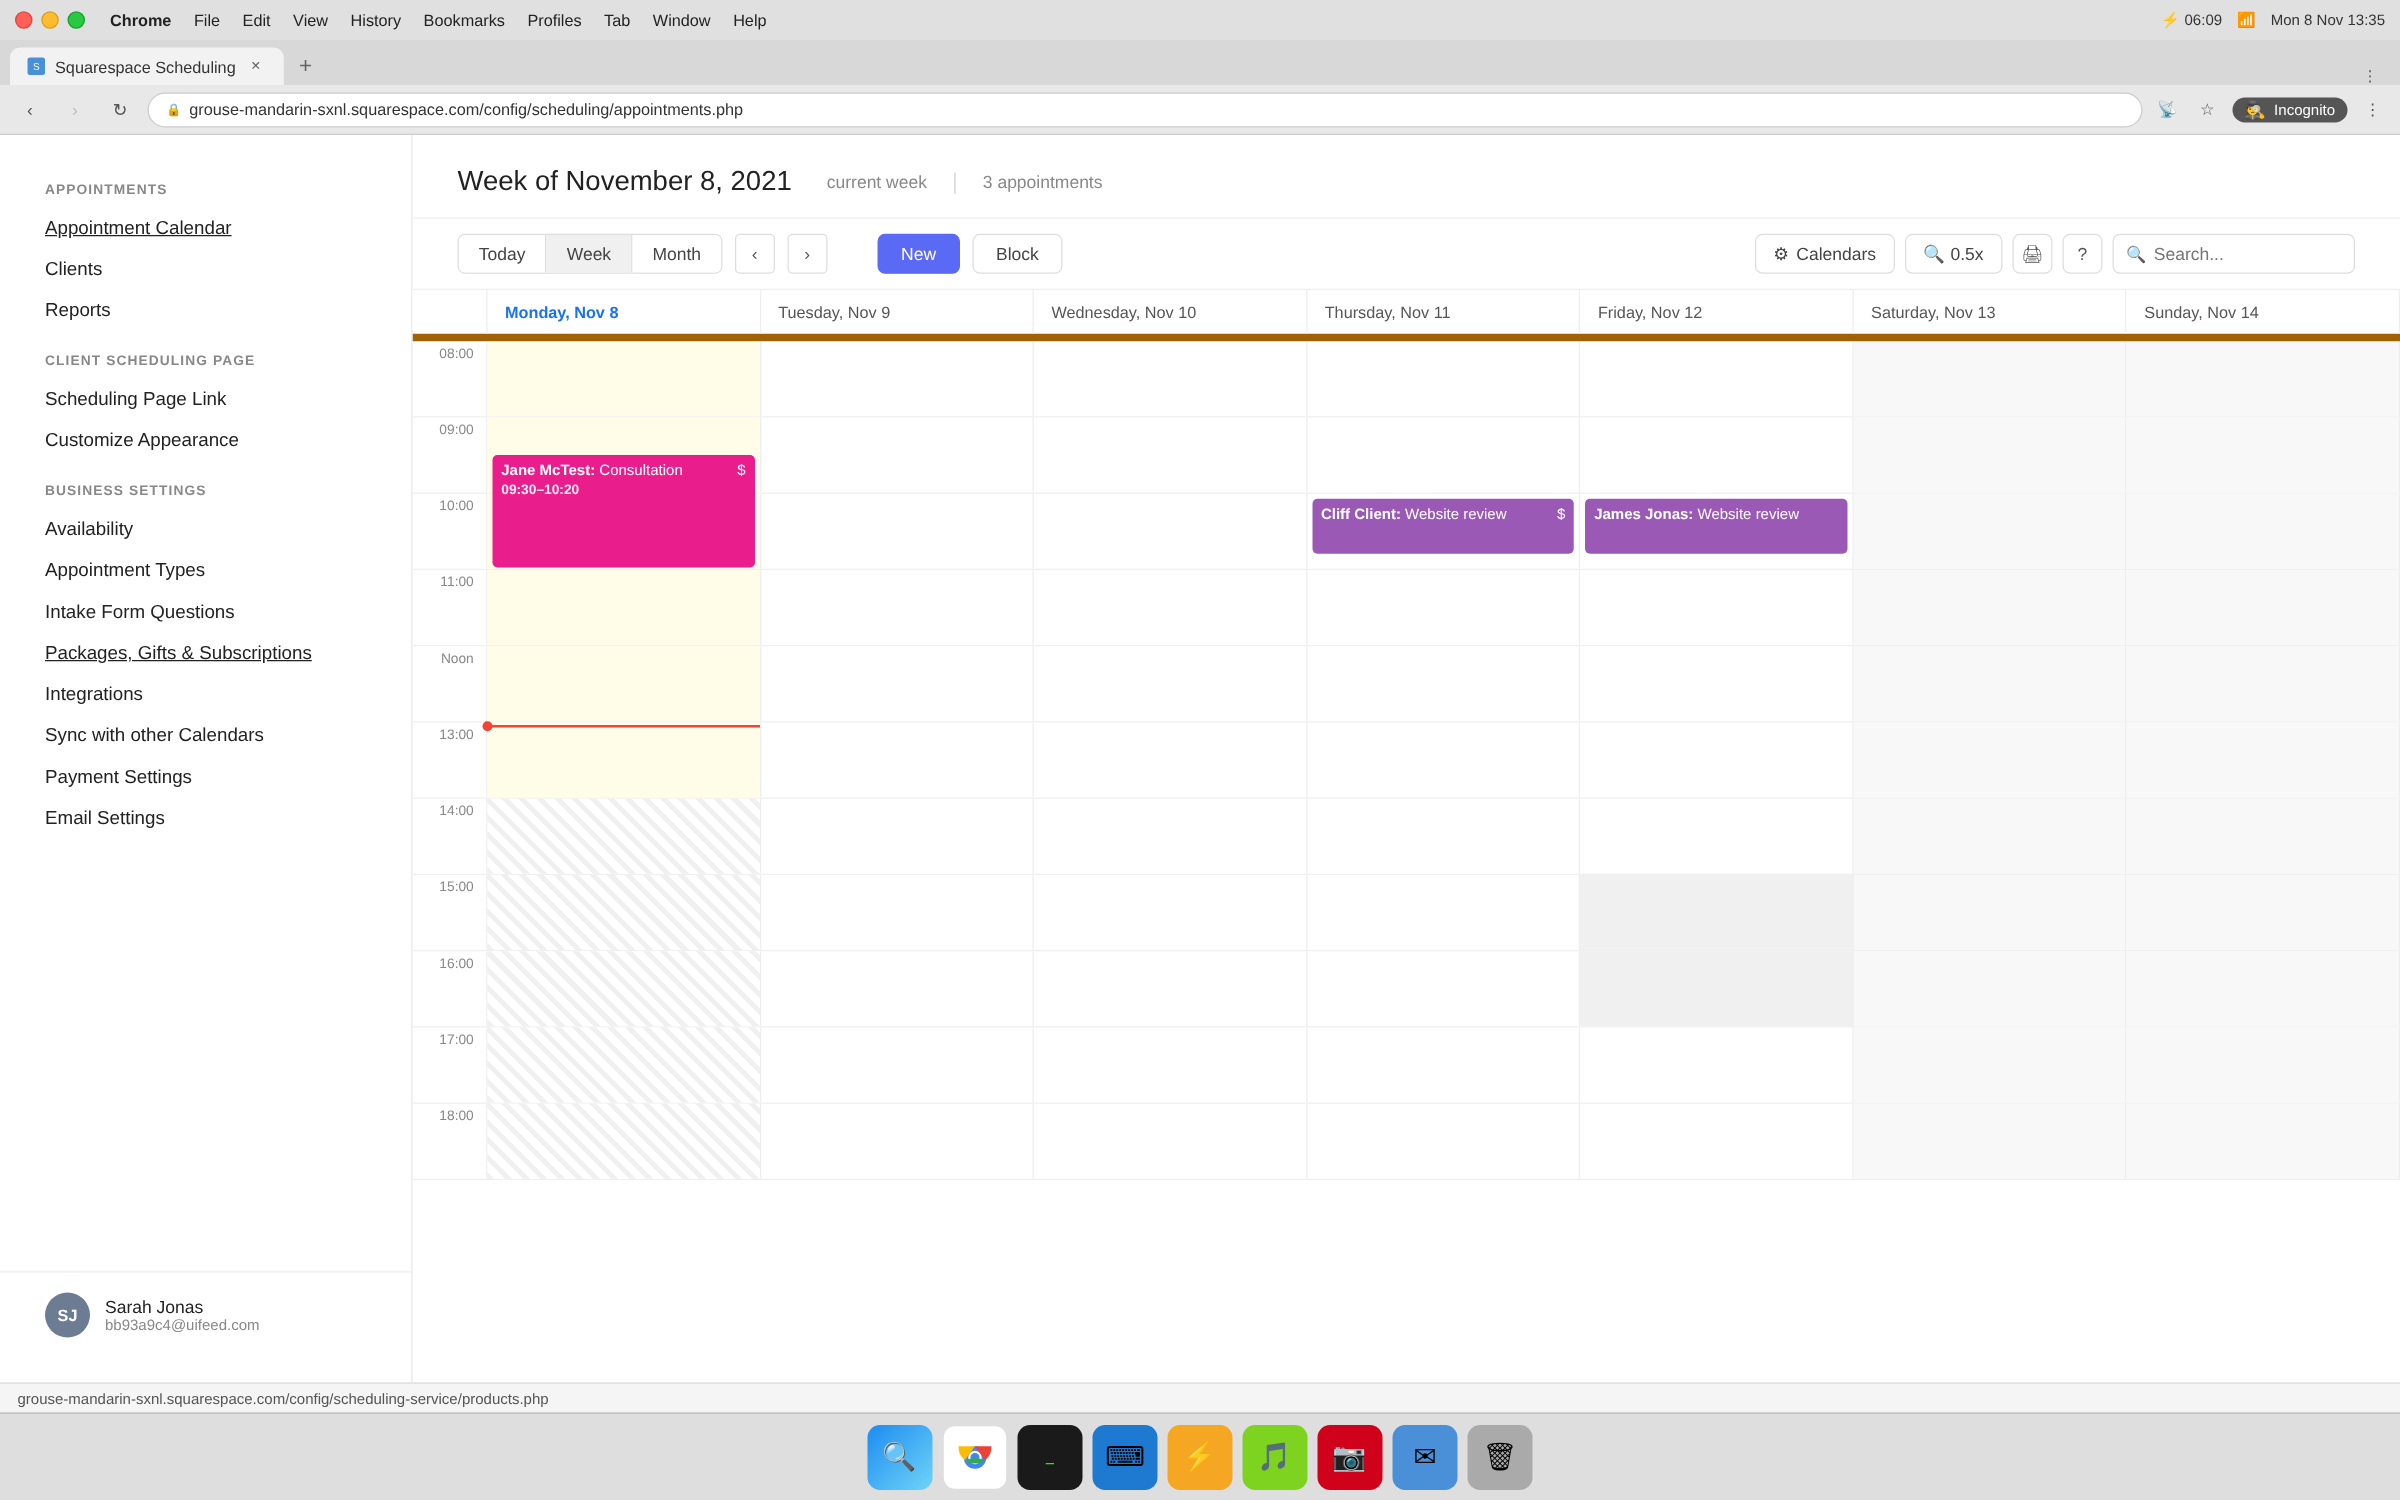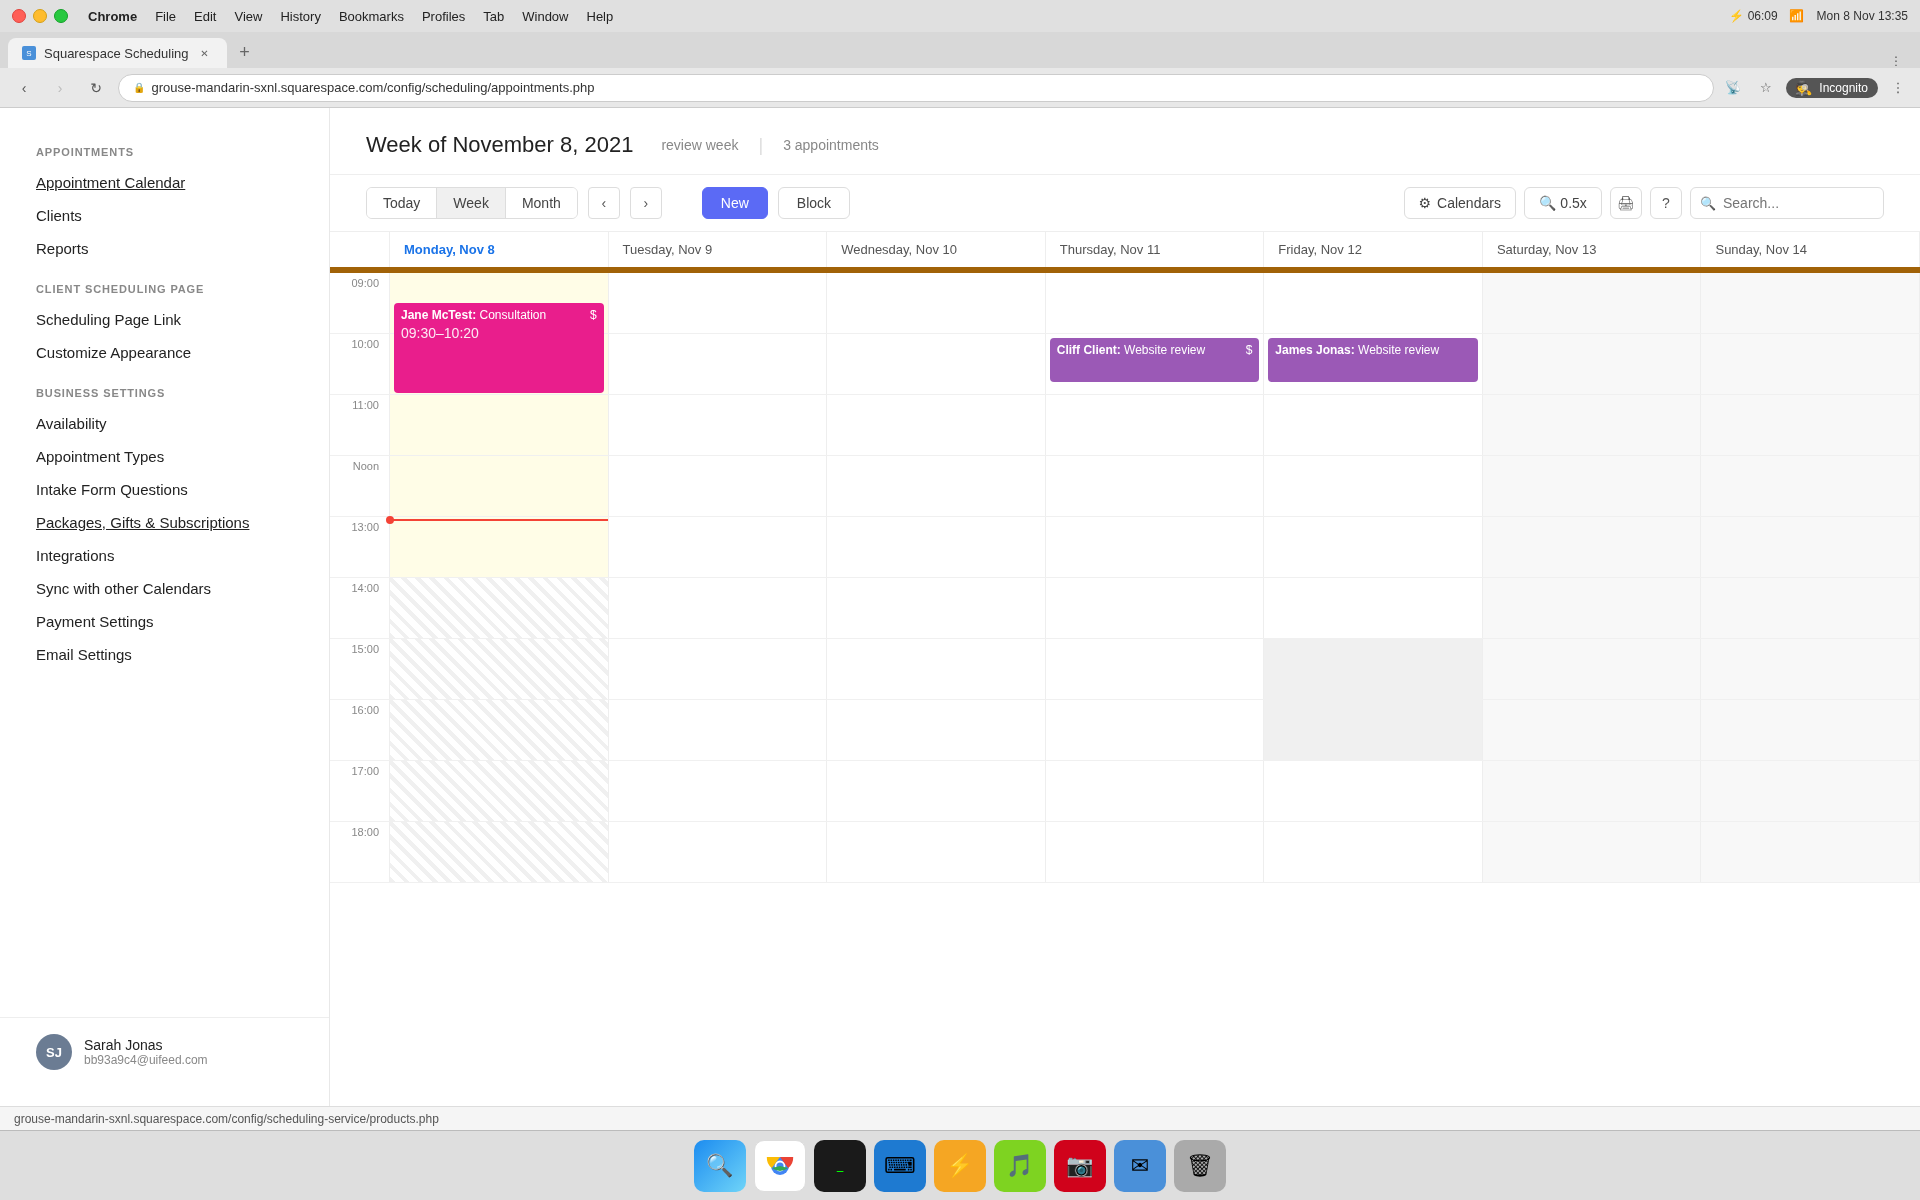--- a/index.html
+++ b/index.html
@@ -80,21 +80,21 @@
     .time-rows { display: flex; flex-direction: column; }
     .time-row { display: flex; min-height: 60px; border-bottom: 1px solid #f0f0f0; }
     .time-label { width: 60px; min-width: 60px; padding: 4px 10px 0 0; text-align: right; font-size: 11px; color: #888; border-right: 1px solid #eee; flex-shrink: 0; }
     .day-cell { flex: 1; border-right: 1px solid #eee; position: relative; min-height: 60px; }
     .day-cell.today-col { background: #fffde7; }
     .day-cell.weekend { background: #f8f8f8; }
     .day-cell.unavailable { background: repeating-linear-gradient(45deg, #f0f0f0 0px, #f0f0f0 4px, white 4px, white 10px); }
     .appt-block { position: absolute; left: 4px; right: 4px; border-radius: 4px; padding: 4px 7px; font-size: 12px; line-height: 1.4; cursor: pointer; z-index: 2; }
     .appt-pink { background: #e91e8c; color: white; }
     .appt-purple { background: #9b59b6; color: white; }
-    .appt-time { font-size: 14px; opacity: 0.9; }
+    .appt-time { font-size: 11px; opacity: 0.9; font-weight: bold; }
     .appt-dollar { float: right; font-size: 12px; }
 
     
     .status-bar { height: 24px; background: #f5f5f5; border-top: 1px solid #ddd; display: flex; align-items: center; padding: 0 14px; font-size: 12px; color: #555; }
 
     
     .dock { height: 70px; background: rgba(220,220,220,0.85); display: flex; align-items: center; justify-content: center; gap: 8px; padding: 6px 14px; border-top: 1px solid #bbb; }
     .dock-item { width: 52px; height: 52px; border-radius: 10px; background: #ccc; display: flex; align-items: center; justify-content: center; font-size: 24px; cursor: pointer; flex-shrink: 0; }
     .dock-item.finder { background: #1c8cf0; }
     .dock-item.chrome { background: white; border: 1px solid #ddd; }
@@ -190,21 +190,21 @@
           <span class="user-name">Sarah Jonas</span>
           <span class="user-email">bb93a9c4@uifeed.com</span>
         </div>
       </div>
     </div>
 
     <div class="calendar-area">
 
       <div class="calendar-header">
         <span class="week-title">Week of November 8, 2021</span>
-        <span class="current-week-badge">review week</span>
+        <span class="current-week-badge">current week</span>
         <span style="color:#ddd; font-size:18px;">|</span>
         <span class="appointments-badge">3 appointments</span>
       </div>
 
       <div class="calendar-toolbar">
         <div class="btn-group">
           <div class="btn-group-item">Today</div>
           <div class="btn-group-item active">Week</div>
           <div class="btn-group-item">Month</div>
         </div>
@@ -239,20 +239,30 @@
           <div class="day-header">Tuesday, Nov 9</div>
           <div class="day-header">Wednesday, Nov 10</div>
           <div class="day-header">Thursday, Nov 11</div>
           <div class="day-header">Friday, Nov 12</div>
           <div class="day-header">Saturday, Nov 13</div>
           <div class="day-header">Sunday, Nov 14</div>
         </div>
 
         <div class="time-rows">
 
+          <div class="time-row">
+            <div class="time-label">08:00</div>
+            <div class="day-cell today-col"></div>
+            <div class="day-cell"></div>
+            <div class="day-cell"></div>
+            <div class="day-cell"></div>
+            <div class="day-cell"></div>
+            <div class="day-cell weekend"></div>
+            <div class="day-cell weekend"></div>
+          </div>
 
           <div class="time-row" style="position:relative; min-height:60px;">
             <div class="time-label">09:00</div>
             <div class="day-cell today-col" style="position:relative;">
 
               <div class="appt-block appt-pink" style="top:30px; height:90px; left:4px; right:4px;">
                 <span class="appt-dollar">$</span>
                 <div><strong>Jane McTest:</strong>  Consultation</div>
                 <div class="appt-time">09:30–10:20</div>
               </div>

